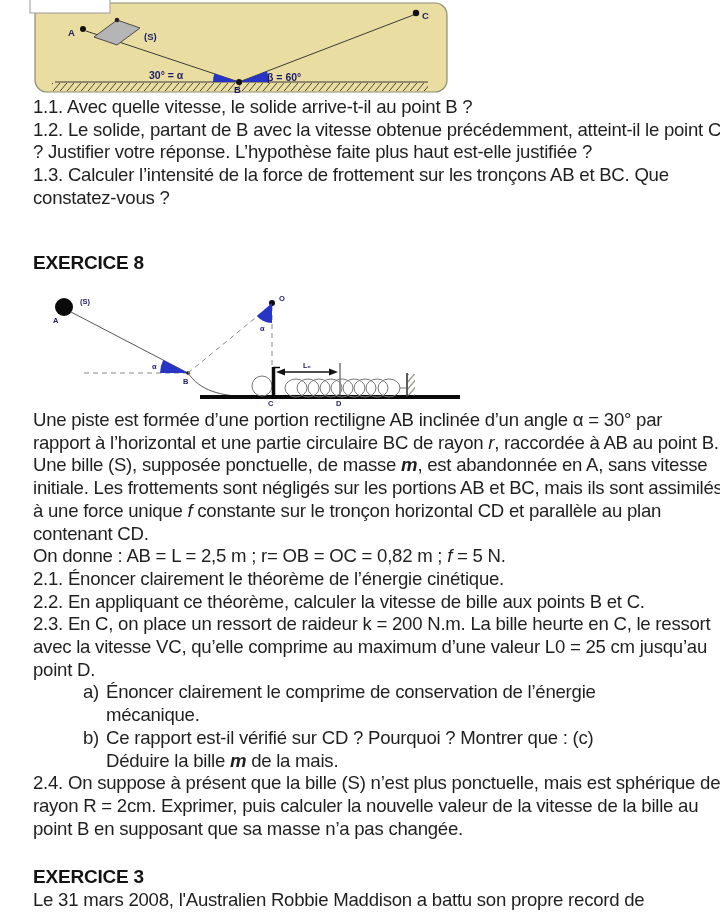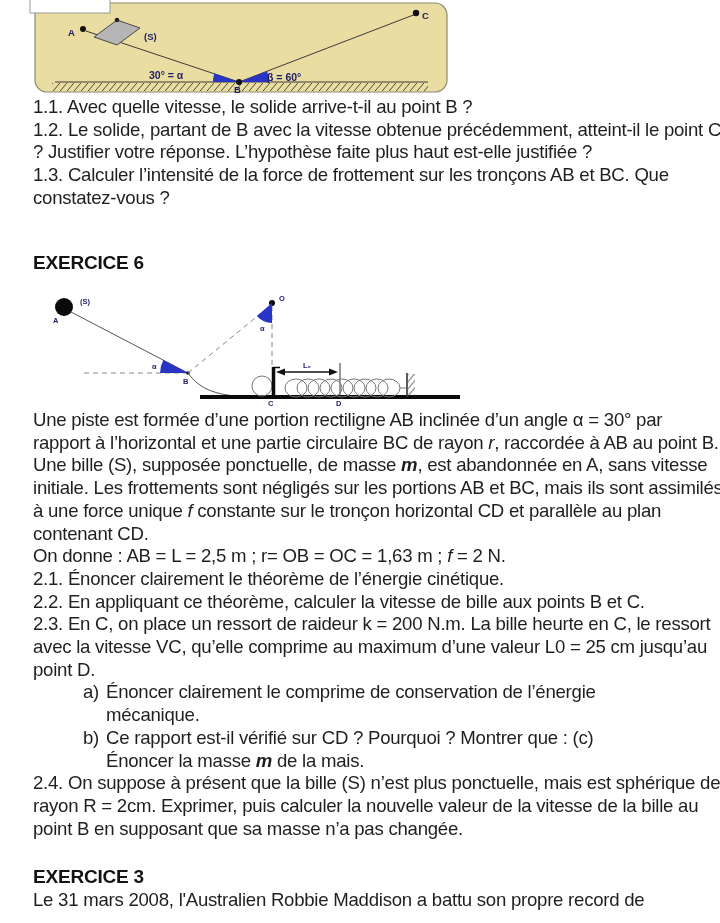--- a/index.html
+++ b/index.html
@@ -68,21 +68,21 @@
     <text x="149" y="79" class="flab f1ang">30° = α</text>
     <text x="267" y="81" class="flab f1ang">β = 60°</text>
   </svg>
 
   <div id="text1" class="body-text">
     <p>1.1. Avec quelle vitesse, le solide arrive-t-il au point B ?</p>
     <p>1.2. Le solide, partant de B avec la vitesse obtenue précédemment, atteint-il le point C ? Justifier votre réponse. L’hypothèse faite plus haut est-elle justifiée ?</p>
     <p>1.3. Calculer l’intensité de la force de frottement sur les tronçons AB et BC. Que constatez-vous ?</p>
   </div>
 
-  <h2 id="ex2h">EXERCICE 6</h2>
+  <h2 id="ex2h">EXERCICE 8</h2>
 
   <svg id="fig2" width="720" height="132" viewBox="0 0 720 132">
     <defs>
       <pattern id="hatch2" width="6" height="7" patternUnits="userSpaceOnUse" patternTransform="skewX(-40)">
         <line x1="3" y1="0" x2="3" y2="7" stroke="#4a4a3a" stroke-width="1"></line>
       </pattern>
     </defs>
 
     <circle cx="64" cy="29" r="9" fill="#0a0a0a"></circle>
     <text x="53" y="45" class="flab f2lab">A</text>
@@ -136,33 +136,33 @@
 
     <line x1="407" y1="95" x2="407" y2="119" stroke="#333333" stroke-width="1.6"></line>
     <rect x="408" y="96" width="7" height="22" fill="url(#hatch2)"></rect>
 
     <text x="268" y="128" class="flab f2lab">C</text>
     <text x="336" y="128" class="flab f2lab">D</text>
   </svg>
 
   <div id="text2" class="body-text">
     <p><span>Une piste est formée d’une portion rectiligne AB inclinée d’un angle α = 30° par rapport à l’horizontal et une partie circulaire BC de rayon </span><span class="it">r</span><span>, raccordée à AB au point B. Une bille (S), supposée ponctuelle, de masse </span><span class="it bd">m</span><span>, est abandonnée en A, sans vitesse initiale. Les frottements sont négligés sur les portions AB et BC, mais ils sont assimilés à une force unique </span><span class="it">f</span><span> constante sur le tronçon horizontal CD et parallèle au plan contenant CD.</span></p>
-    <p><span>On donne : AB = L = 2,5 m ; r= OB = OC = 1,63 m ; </span><span class="it">f</span><span> = 2 N.</span></p>
+    <p><span>On donne : AB = L = 2,5 m ; r= OB = OC = 0,82 m ; </span><span class="it">f</span><span> = 5 N.</span></p>
     <p>2.1. Énoncer clairement le théorème de l’énergie cinétique.</p>
     <p>2.2. En appliquant ce théorème, calculer la vitesse de bille aux points B et C.</p>
     <p>2.3. En C, on place un ressort de raideur k = 200 N.m. La bille heurte en C, le ressort avec la vitesse VC, qu’elle comprime au maximum d’une valeur L0 = 25 cm jusqu’au point D.</p>
 
     <div class="li">
       <div><span class="marker">a)</span><span>Énoncer clairement le comprime de conservation de l’énergie</span></div>
       <div class="li-cont">mécanique.</div>
     </div>
 
     <div class="li">
       <div><span class="marker">b)</span><span>Ce rapport est-il vérifié sur CD ? Pourquoi ? Montrer que : (c)</span></div>
-      <div class="li-cont"><span>Énoncer la masse </span><span class="it bd">m</span><span> de la mais.</span></div>
+      <div class="li-cont"><span>Déduire la bille </span><span class="it bd">m</span><span> de la mais.</span></div>
     </div>
 
     <p>2.4. On suppose à présent que la bille (S) n’est plus ponctuelle, mais est sphérique de rayon R = 2cm. Exprimer, puis calculer la nouvelle valeur de la vitesse de la bille au point B en supposant que sa masse n’a pas changée.</p>
   </div>
 
   <div id="ex3" class="body-text">
     <h2>EXERCICE 3</h2>
     <p>Le 31 mars 2008, l'Australien Robbie Maddison a battu son propre record de</p>
   </div>
 

